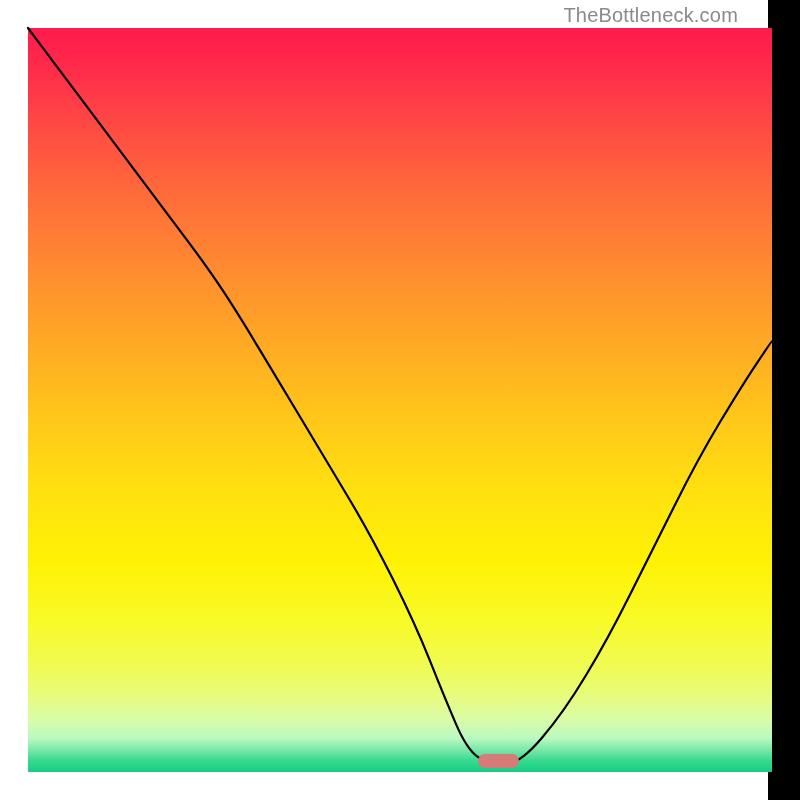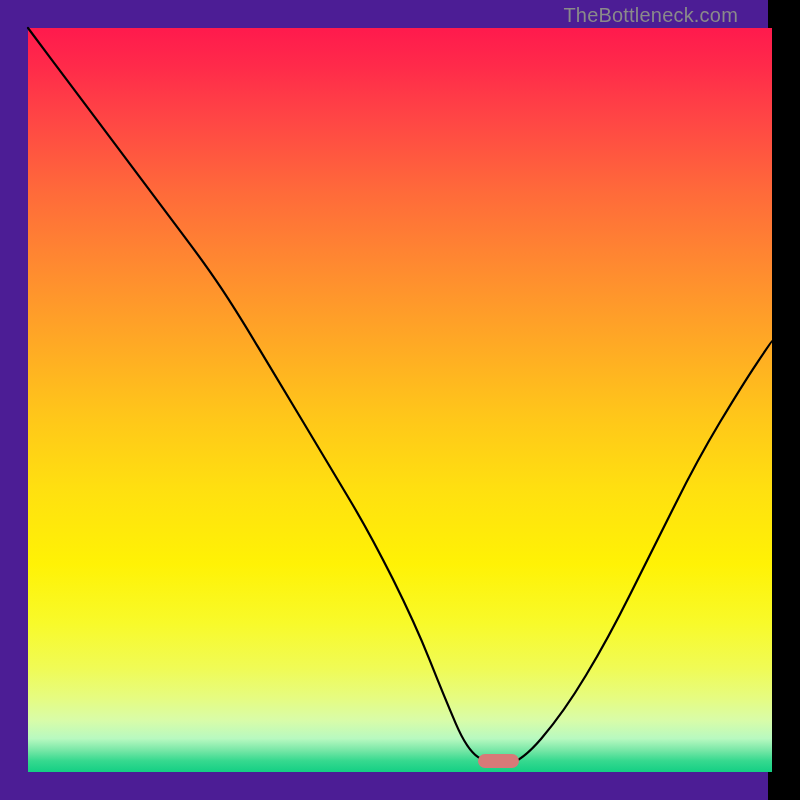--- a/index.html
+++ b/index.html
@@ -8,21 +8,21 @@
     width: 800px;
     height: 800px;
     background: #000;
     font-family: Arial, Helvetica, sans-serif;
     overflow: hidden;
   }
   .frame {
     position: relative;
     width: 768px;
     height: 800px;
-    background: #4c1d95;
+    background: #ffffff;
   }
   .plot-area {
     position: absolute;
     left: 28px;
     top: 28px;
     width: 744px;
     height: 744px;
     
     background: linear-gradient(to bottom,
       #ff1a4d 0%,

